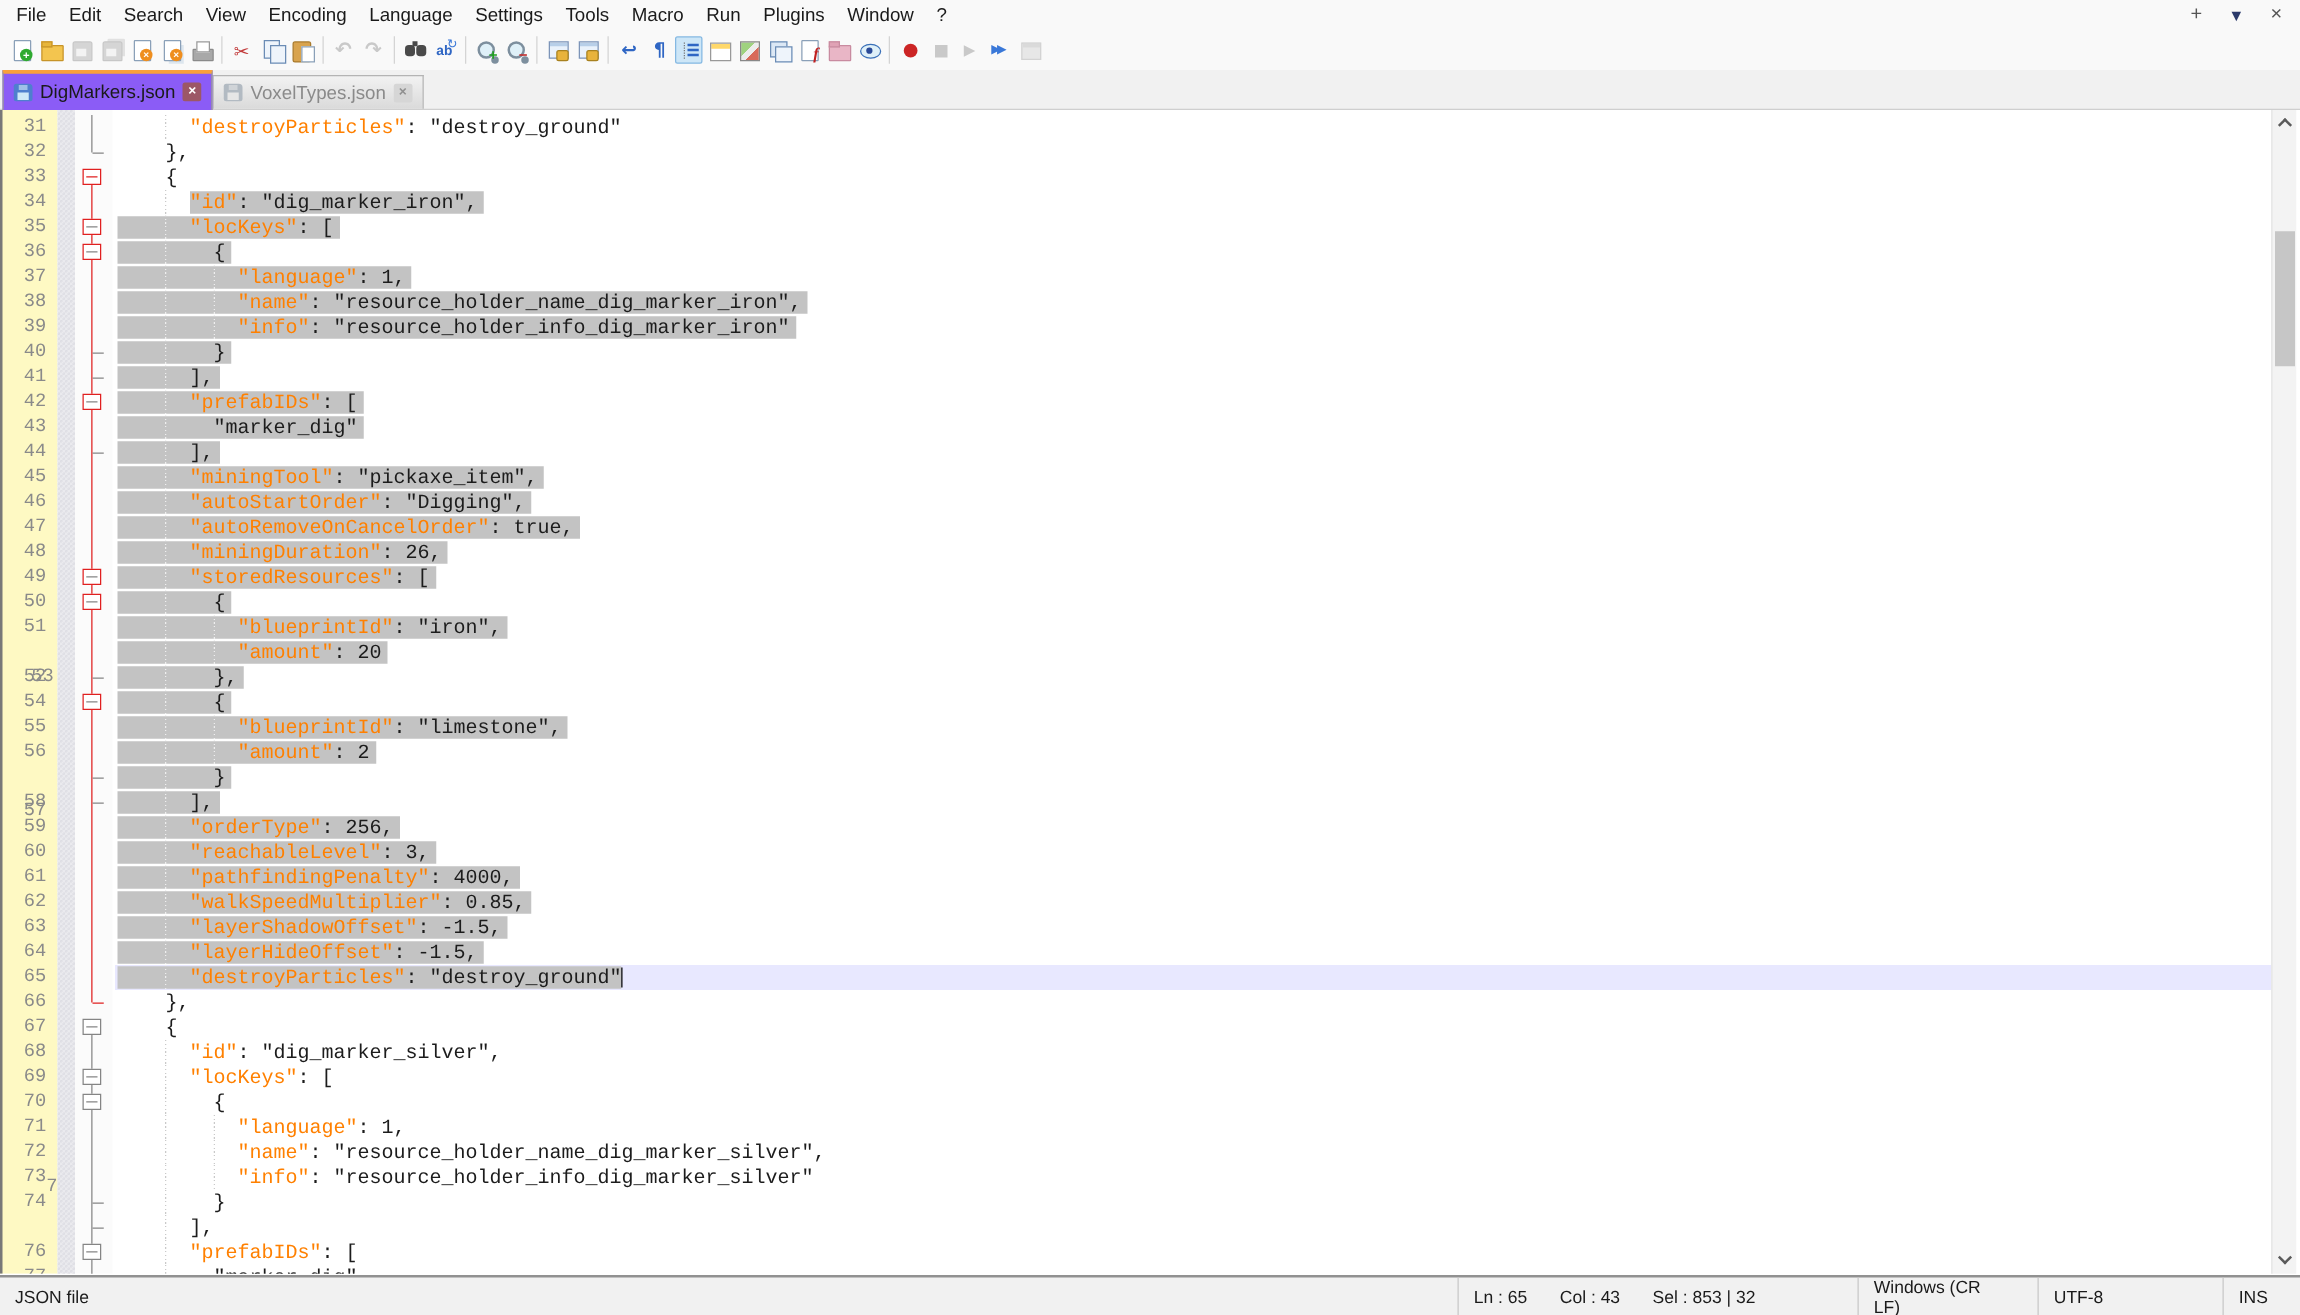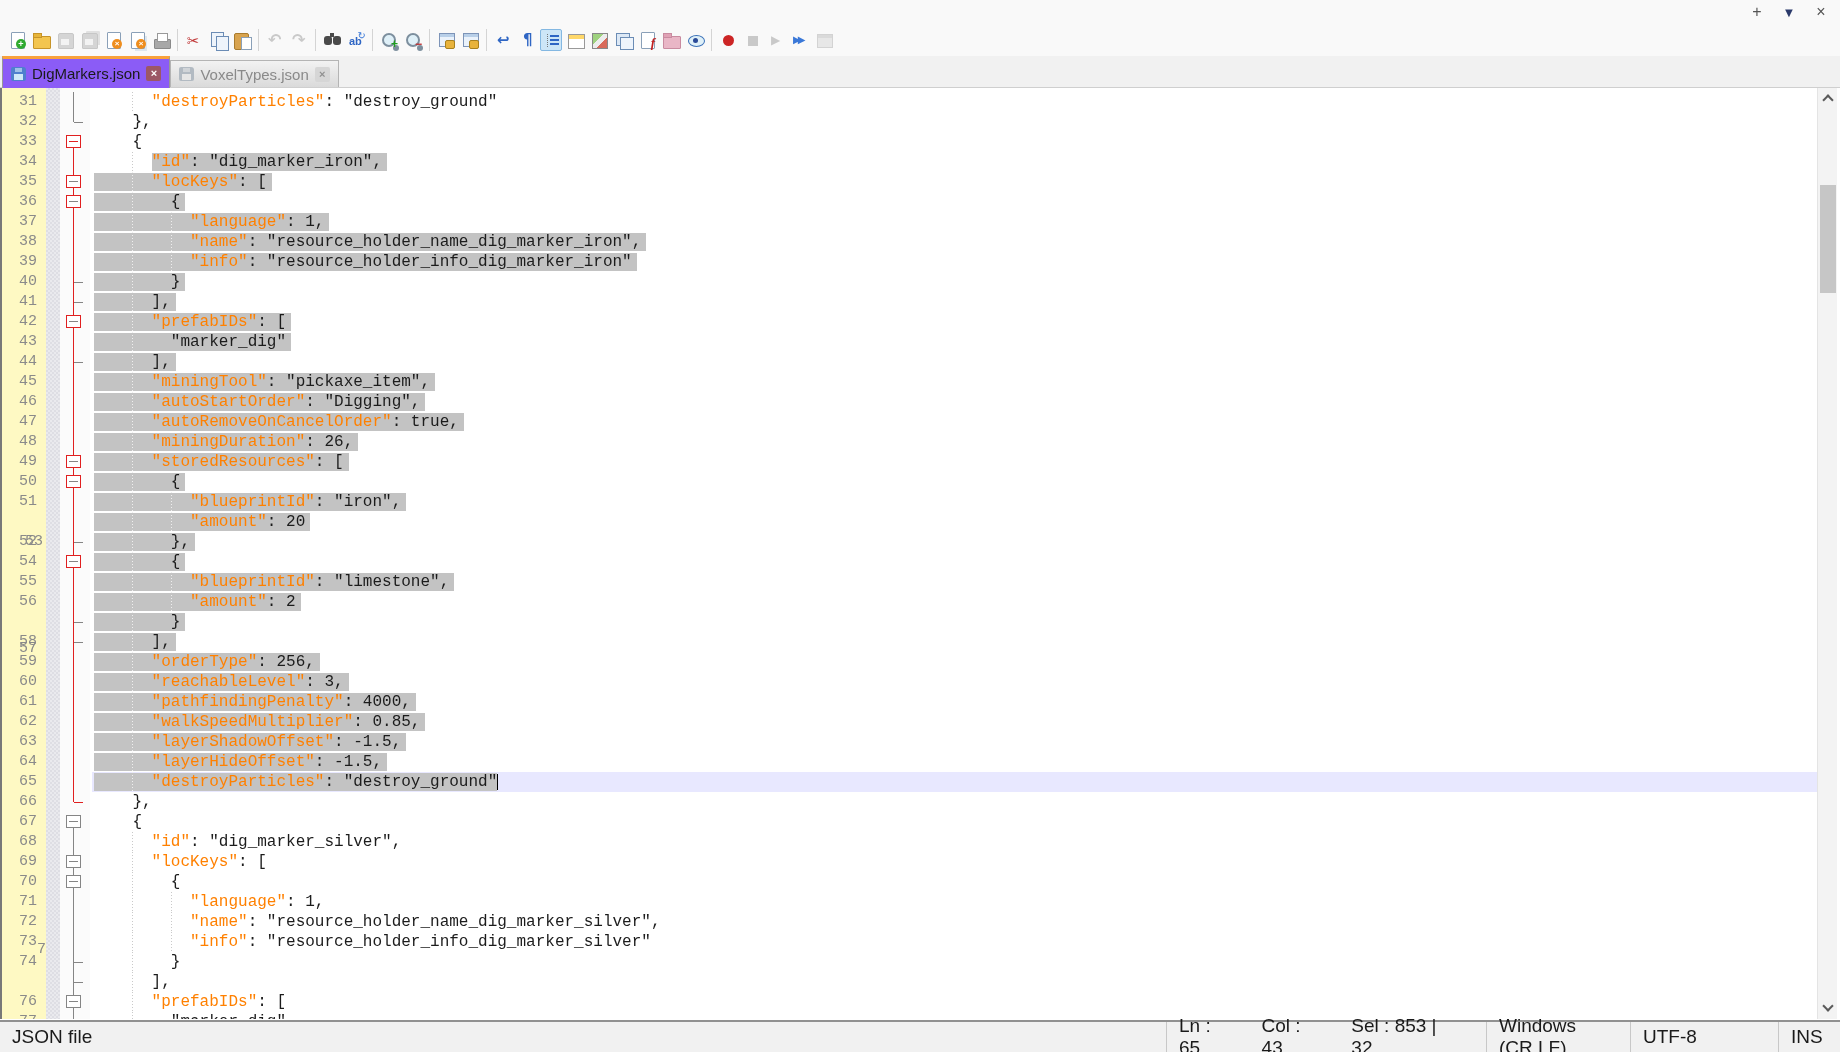--- a/index.html
+++ b/index.html
@@ -134,32 +134,47 @@
   
   .vscroll{position:absolute; left:1817px; top:88px; width:20px; height:931px; background:#f3f3f3; border-left:1px solid #e4e4e4;}
   .sarrow{position:absolute; left:0; width:20px; height:20px;}
   .sarrow span{position:absolute; left:6px; width:8px; height:8px; border-right:2px solid #5a5a5a; border-bottom:2px solid #5a5a5a;}
   .sarrow.up span{top:8px; transform:rotate(-135deg);}
   .sarrow.down span{top:3px; transform:rotate(45deg); bottom:8px;}
   .sthumb{position:absolute; left:2px; width:16px; background:#c6c6c6;}
 
   
   .statusbar{position:absolute; left:0; top:1020px; width:1840px; height:32px; background:#f1f1f1;
-             border-top:2px solid #919191; display:flex; align-items:flex-end; font-size:19px; color:#1a1a1a;}
+             border-top:2px solid #919191; display:flex; align-items:flex-end; font-size:14px; color:#1a1a1a;}
   .ssec{height:100%; display:flex; align-items:center; padding-left:12px; border-left:1px solid #c8c8c8;}
   .ssec:first-child{border-left:none; flex:1;}
   .ssec span{margin-right:26px;}
   .w-len{width:280px;} .w-pos{width:320px;} .w-eol{width:144px;} .w-enc{width:148px;} .w-ins{width:62px;}
 </style>
 </head>
 <body>
 
 <div class="app">
 
   <div class="menubar">
+    <div class="mitems">
+        <div class="mitem">File</div>
+        <div class="mitem">Edit</div>
+        <div class="mitem">Search</div>
+        <div class="mitem">View</div>
+        <div class="mitem">Encoding</div>
+        <div class="mitem">Language</div>
+        <div class="mitem">Settings</div>
+        <div class="mitem">Tools</div>
+        <div class="mitem">Macro</div>
+        <div class="mitem">Run</div>
+        <div class="mitem">Plugins</div>
+        <div class="mitem">Window</div>
+        <div class="mitem">?</div>
+      </div>
     <div class="wctrls">
         <div class="wbtn wb-new-tab">+</div>
         <div class="wbtn wb-tab-list-dropdown">▼</div>
         <div class="wbtn wb-close">×</div>
       </div>
   </div>
 
   <div class="toolbar">
       <div class="tbtn tb-new-file"></div>
       <div class="tbtn tb-open-file"></div>

